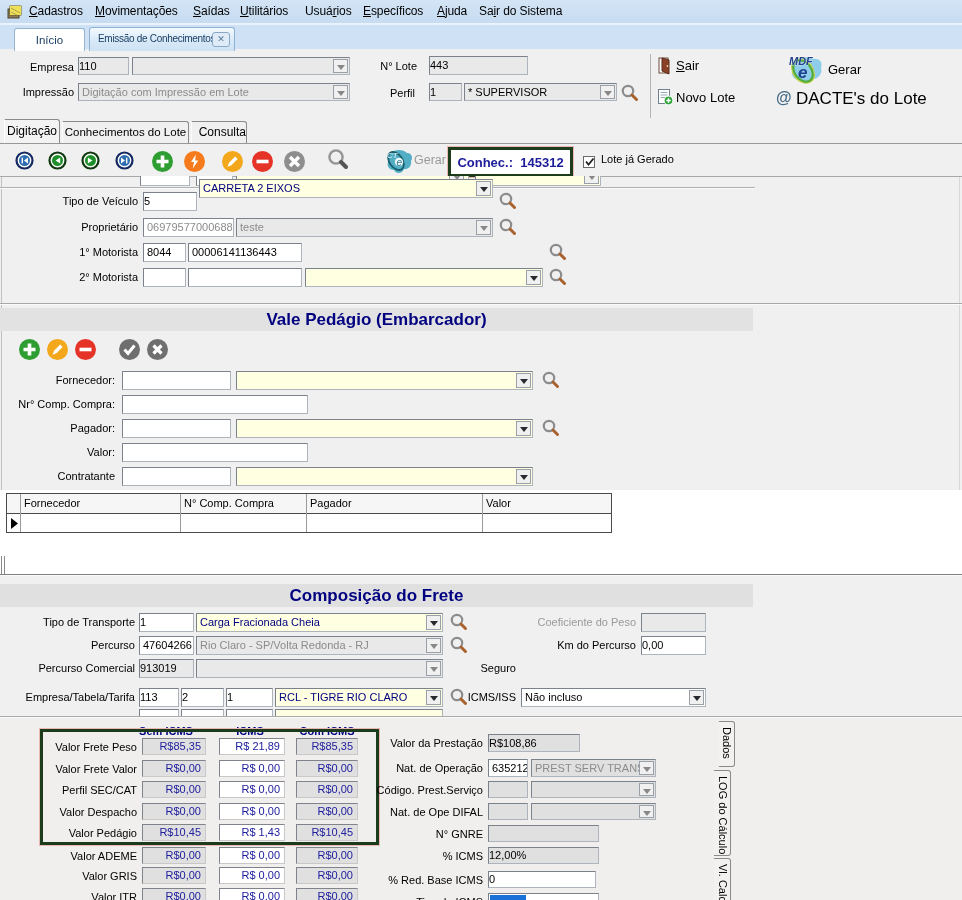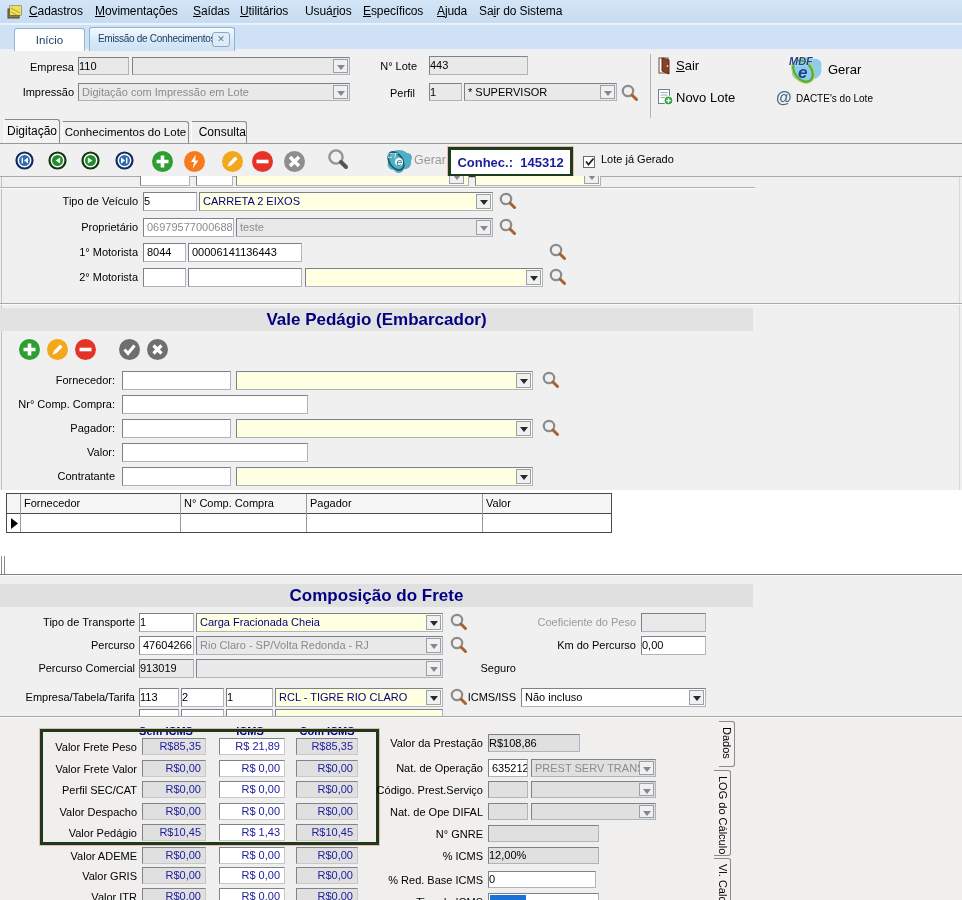--- a/index.html
+++ b/index.html
@@ -86,21 +86,21 @@
 <div class="a" style="left:676px;top:37px;font-size:13px;line-height:18px">Novo Lote</div>
 <svg class="a" style="left:785px;top:2px" width="40" height="31">
 <path d="M9 9 C11 3,22 2,28 5 C35 4,38 9,36 14 C38 19,33 26,27 25 C23 30,16 30,14 26 C8 26,5 19,8 15 C5 12,6 10,9 9 Z" fill="#8ecdea"></path>
 <ellipse cx="18" cy="17" rx="8.5" ry="12" fill="none" stroke="#52ad3f" stroke-width="2.6" transform="rotate(-38 18 17)"></ellipse>
 <ellipse cx="18" cy="17" rx="10" ry="13.5" fill="none" stroke="#c8d44a" stroke-width="1" transform="rotate(-38 18 17)"></ellipse>
 <text x="4" y="11" font-size="11" font-style="italic" font-weight="bold" fill="#20418f" stroke="#fff" stroke-width="0.5" paint-order="stroke">MDF</text>
 <text x="13" y="24" font-size="17" font-style="italic" font-weight="bold" fill="#20418f">e</text>
       </svg>
 <div class="a" style="left:828px;top:9px;font-size:13px;line-height:18px">Gerar</div>
 <div class="a" style="left:776px;top:36px;font-size:16px;font-weight:bold;color:#456a85;line-height:20px">@</div>
-<div class="a" style="left:796px;top:38px;font-size:10px;line-height:18px">DACTE's do Lote</div>
+<div class="a" style="left:796px;top:38px;font-size:17px;line-height:18px">DACTE's do Lote</div>
 </div>
 
 <div class="a" id="pagetabs" style="left:0;top:118px;width:962px;height:25px;font-size:12px">
 <div class="a" style="left:4px;top:1px;width:56px;height:24px;background:#f3f3f3;border:1px solid #8a8a8a;border-left-color:#fdfdfd;border-bottom:none;border-radius:0 3px 0 0;box-sizing:border-box;text-align:center;line-height:22px">Digitação</div>
 <div class="a" style="left:62px;top:3px;width:127px;height:22px;background:#f0f0f0;border:1px solid #8a8a8a;border-left-color:#fdfdfd;border-bottom:none;border-radius:0 3px 0 0;box-sizing:border-box;text-align:center;line-height:20px;white-space:nowrap;font-size:11.5px">Conhecimentos do Lote</div>
 <div class="a" style="left:191px;top:3px;width:56px;height:22px;background:#f0f0f0;border:1px solid #8a8a8a;border-left-color:#fdfdfd;border-bottom:none;border-radius:0 3px 0 0;box-sizing:border-box;text-align:right;line-height:20px">Consulta</div>
 </div>
 
 <div class="a" id="toolbar" style="left:0;top:143px;width:962px;height:34px;border-top:1px solid #989898;border-bottom:1px solid #a8a8a8;box-sizing:border-box">
 <svg class="a" style="left:15px;top:7px" width="19" height="19">
@@ -173,21 +173,21 @@
 <div class="in yel" style="left:236px;top:-9px;width:233px;height:19px">
         <i class="ar d" style="right:4px"></i>
       </div>
 <div class="in yel" style="left:475px;top:-9px;width:126px;height:19px">
         <i class="ar d"></i>
       </div>
 <div class="sep" style="left:0;top:11px;width:755px;background:#b0b0b0"></div>
 <div class="sep" style="left:0;top:12px;width:755px;background:#fbfbfb"></div>
 <div class="lbl" style="left:10px;top:16px;width:128px">Tipo de Veículo</div>
 <div class="in tR" style="left:143px;top:16px;width:54px;height:19px;line-height:17px">5&nbsp;</div>
-<div class="in yel tL nav" style="left:199px;top:16px;width:294px;height:19px;line-height:17px">CARRETA 2 EIXOS<i class="ar"></i></div>
+<div class="in yel tL nav" style="left:199px;top:3px;width:294px;height:19px;line-height:17px">CARRETA 2 EIXOS<i class="ar"></i></div>
 <svg class="a" style="left:498px;top:15px" width="20" height="20">
         <circle cx="8" cy="8" r="5.2" fill="none" stroke="#8c8c8c" stroke-width="2.2"></circle>
         <line x1="12" y1="12" x2="16.5" y2="16.5" stroke="#a8622e" stroke-width="3" stroke-linecap="round"></line>
       </svg>
 <div class="lbl" style="left:10px;top:42px;width:128px">Proprietário</div>
 <div class="in tL" style="left:143px;top:42px;width:91px;height:19px;line-height:17px;color:#8b8b8b">06979577000688</div>
 <div class="in gry tL" style="left:236px;top:42px;width:257px;height:19px;line-height:17px;color:#8b8b8b">teste<i class="ar d"></i></div>
 <svg class="a" style="left:498px;top:41px" width="20" height="20">
         <circle cx="8" cy="8" r="5.2" fill="none" stroke="#8c8c8c" stroke-width="2.2"></circle>
         <line x1="12" y1="12" x2="16.5" y2="16.5" stroke="#a8622e" stroke-width="3" stroke-linecap="round"></line>

